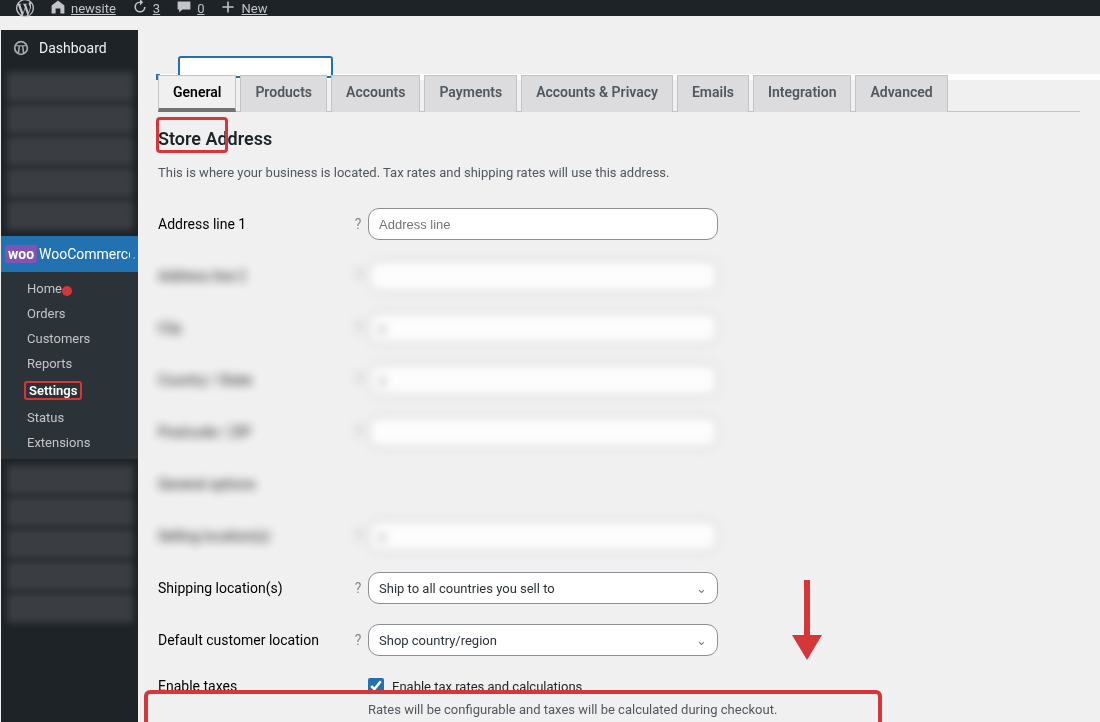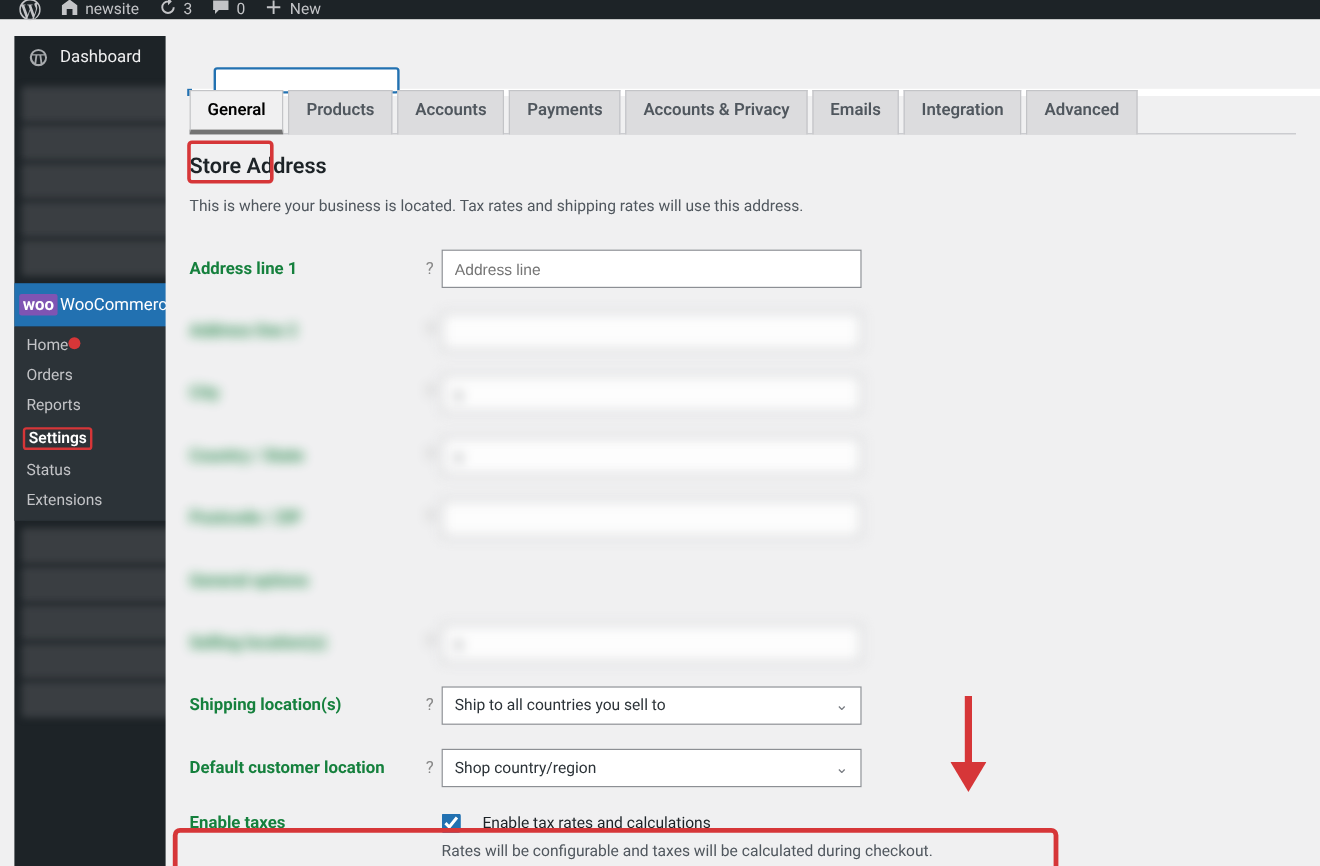--- a/index.html
+++ b/index.html
@@ -1,34 +1,34 @@
 <!DOCTYPE html>
 <html><head>
 <meta charset="utf-8">
 <style>
 * { box-sizing: border-box; margin: 0; padding: 0; }
 body { font-family: -apple-system, BlinkMacSystemFont, "Segoe UI", Roboto, sans-serif; font-size: 13px; color: #1d2327; background: #f0f0f1; width: 1100px; height: 722px; overflow: hidden; position: relative; }
 
 
-.adminbar { height: 16px; background: #1d2327; color: #c3c4c7; display: flex; align-items: center; padding: 0 8px; font-size: 13px; }
+.adminbar { height: 16px; background: #1d2327; color: #c3c4c7; display: flex; align-items: center; padding: 0 8px; font-size: 13px; text-decoration: underline; }
 .adminbar .ab-item { display: flex; align-items: center; gap: 5px; padding: 0 8px; height: 30px; cursor: pointer; }
 .adminbar svg { width: 16px; height: 16px; fill: currentColor; }
 .adminbar .wp-logo svg { width: 18px; height: 18px; }
 
 
-.sidebar { position: absolute; left: 12px; top: 30px; bottom: 0; width: 138px; background: #1d2327; color: #c3c4c7; }
+.sidebar { position: absolute; left: 1px; top: 30px; bottom: 0; width: 138px; background: #1d2327; color: #c3c4c7; }
 .sidebar .menu-item { display: flex; align-items: center; gap: 8px; padding: 8px 10px; font-size: 14px; cursor: pointer; position: relative; }
 .sidebar .menu-item.top { color: #f0f0f1; }
 .sidebar .menu-item.current { background: #2271b1; color: #fff; }
 .sidebar .menu-item.current::after { content: ""; position: absolute; right: -7px; top: 50%; margin-top: -8px; border: 8px solid transparent; border-left-color: #2271b1; }
 .sidebar .menu-icon { width: 20px; height: 20px; display: flex; align-items: center; justify-content: center; }
 .sidebar .menu-icon svg { width: 18px; height: 18px; fill: #a7aaad; }
 .sidebar .woo-icon { background: #7f54b3; color: #fff; font-size: 14px; font-weight: bold; border-radius: 2px; padding: 2px 3px; line-height: 1; }
 .sidebar .submenu { background: #2c3338; padding: 4px 0; }
-.sidebar .submenu .sub-item { display: flex; align-items: flex-start; gap: 0; padding: 5px 10px; font-size: 13px; color: #c3c4c7; cursor: pointer; }
+.sidebar .submenu .sub-item { display: flex; align-items: flex-end; gap: 0; padding: 5px 10px; font-size: 13px; color: #c3c4c7; cursor: pointer; margin-left: 16px; }
 .sidebar .submenu .sub-item.active { color: #fff; font-weight: 600; }
 .sidebar .submenu .sub-item .dot { width: 10px; height: 10px; border-radius: 50%; background: #d63638; }
 .sidebar .blurred-item { height: 30px; margin: 2px 6px; background: #3a3e42; border-radius: 3px; filter: blur(3px); }
 .sidebar .blurred-group { padding: 4px 0; }
 .hl-box { border: 2px solid #d63638; border-radius: 3px; display: inline-block; padding: 0 3px; margin-left: -3px; }
 
 
 .content { position: absolute; left: 138px; right: 0; top: 30px; bottom: 0; background: #f0f0f1; overflow: hidden; }
 .content-inner { padding: 0 20px 20px 20px; position: relative; }
 .notice-remnant { position: absolute; top: 0; left: 18px; height: 6px; width: 1044px; border-left: 4px solid #2271b1; background: #fff; }
@@ -39,28 +39,28 @@
 .nav-tab { background: #dcdcde; color: #50575e; border: 1px solid #c3c4c7; border-bottom: none; padding: 8px 14px; font-size: 14px; font-weight: 600; cursor: pointer; position: relative; top: 1px; }
 .nav-tab.active { background: #f0f0f1; color: #000; border-bottom: 4px solid #737373; }
 .tab-hl { position: absolute; border: 3px solid #d63638; border-radius: 4px; pointer-events: none; }
 
 h2.section { font-size: 18px; font-weight: 600; margin: 16px 0 16px; }
 p.desc { color: #50575e; margin-bottom: 18px; font-size: 13px; }
 
 
 .form-row { display: flex; align-items: center; min-height: 52px; }
 .form-row.blurred { filter: blur(5px); opacity: .9; }
-.form-row .label { width: 190px; font-size: 14px; font-weight: 700; color: #15803d; }
+.form-row .label { width: 190px; font-size: 14px; font-weight: 400; color: #000000; }
 .form-row .help { width: 20px; text-align: center; color: #888; font-size: 14px; }
 .form-row .field { flex: 0 0 350px; }
-.form-row input[type=text], .form-row .select { width: 350px; height: 32px; border: 1px solid #8c8f94; border-radius: 0; padding: 0 10px; font-size: 13px; background: #fff; color: #2c3338; }
+.form-row input[type=text], .form-row .select { width: 350px; height: 32px; border: 1px solid #8c8f94; border-radius: 11px; padding: 0 10px; font-size: 13px; background: #fff; color: #2c3338; }
 .form-row .select { display: flex; align-items: center; justify-content: space-between; cursor: pointer; }
 .form-row .select .chev { color: #787c82; }
 .form-row .checkbox-field { display: flex; flex-direction: column; gap: 8px; }
-.form-row .checkbox-line { display: flex; align-items: center; gap: 18px; font-size: 13px; }
+.form-row .checkbox-line { display: flex; align-items: center; gap: 8px; font-size: 13px; }
 .form-row .checkbox-line input { width: 16px; height: 16px; accent-color: #2271b1; }
 .form-row .sub-desc { font-size: 13px; color: #50575e; }
 
 
 .big-hl { position: absolute; border: 4px solid #d63638; border-radius: 6px; pointer-events: none; }
 .arrow { position: absolute; color: #d63638; pointer-events: none; }
 .arrow svg { width: 30px; height: 80px; fill: #d63638; }
 </style>
 </head>
 <body>
@@ -119,20 +119,23 @@
       </span>
     <span>WooCommerce</span>
   </div>
   <div class="submenu">
     <div class="sub-item">
       <span>Home</span>
       <span class="dot"></span>
     </div>
     <div class="sub-item">
         <span>Orders</span>
+      </div>
+    <div class="sub-item">
+        <span>Customers</span>
       </div>
     <div class="sub-item">
         <span>Reports</span>
       </div>
     <div class="sub-item active">
         <span class="hl-box"><span>Settings</span></span>
       </div>
     <div class="sub-item">
         <span>Status</span>
       </div>

